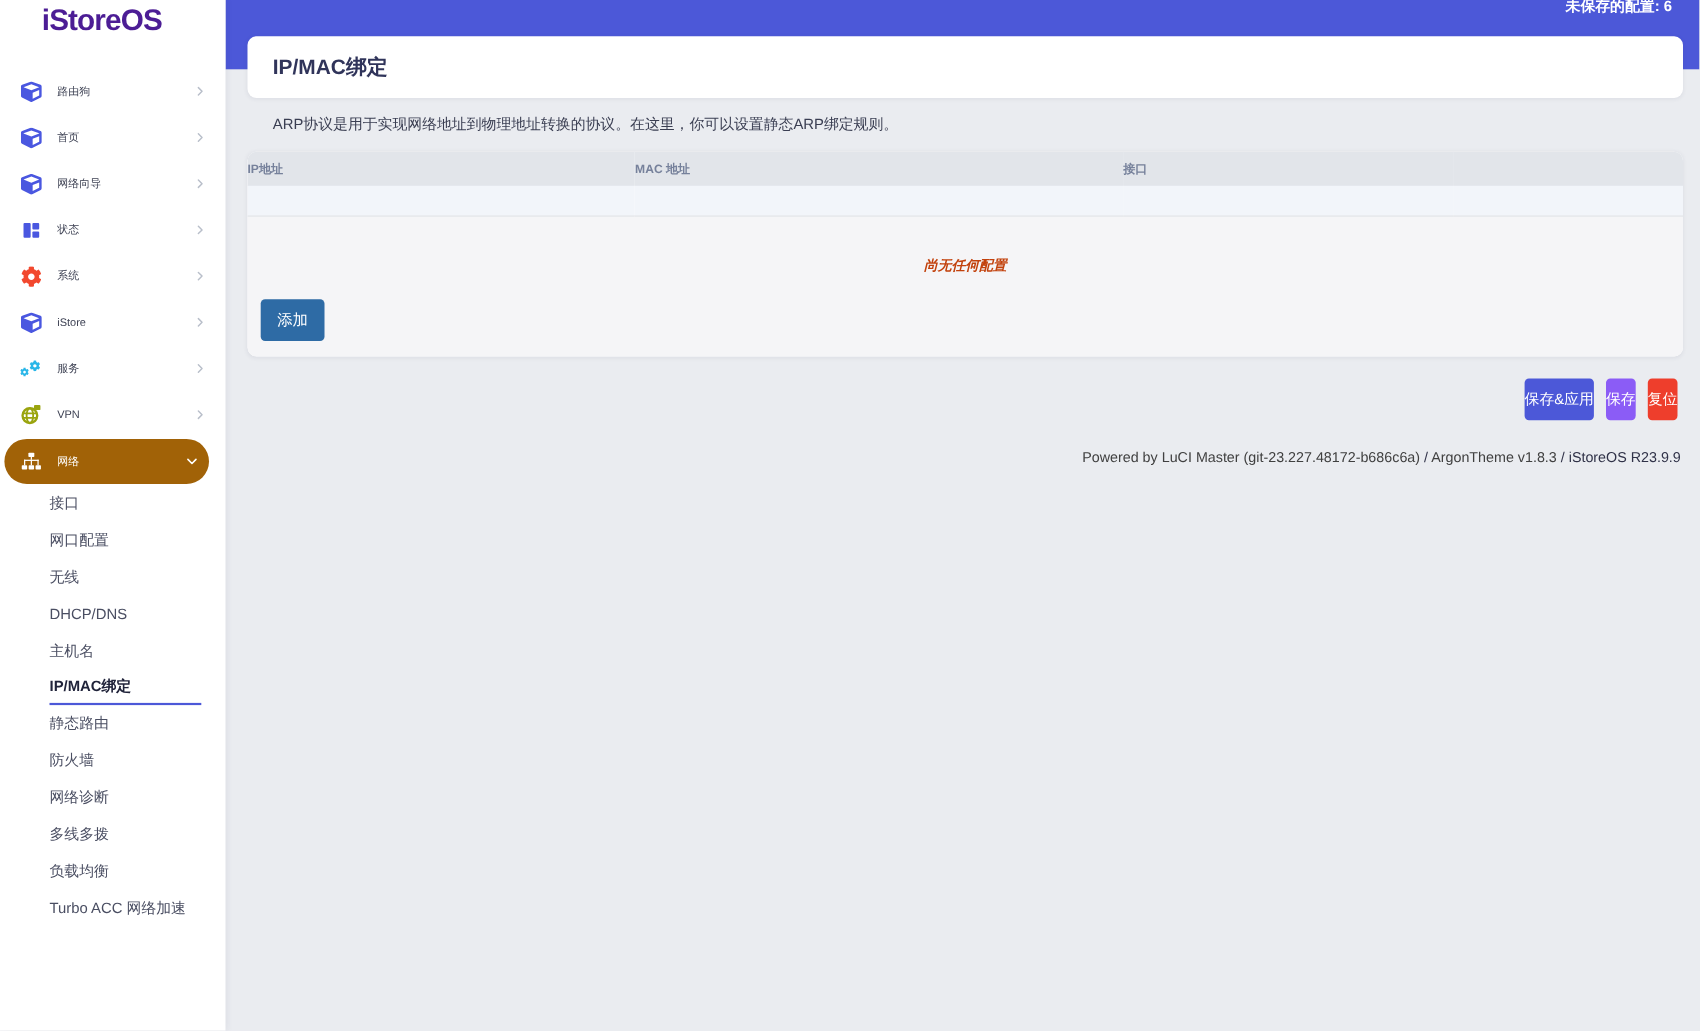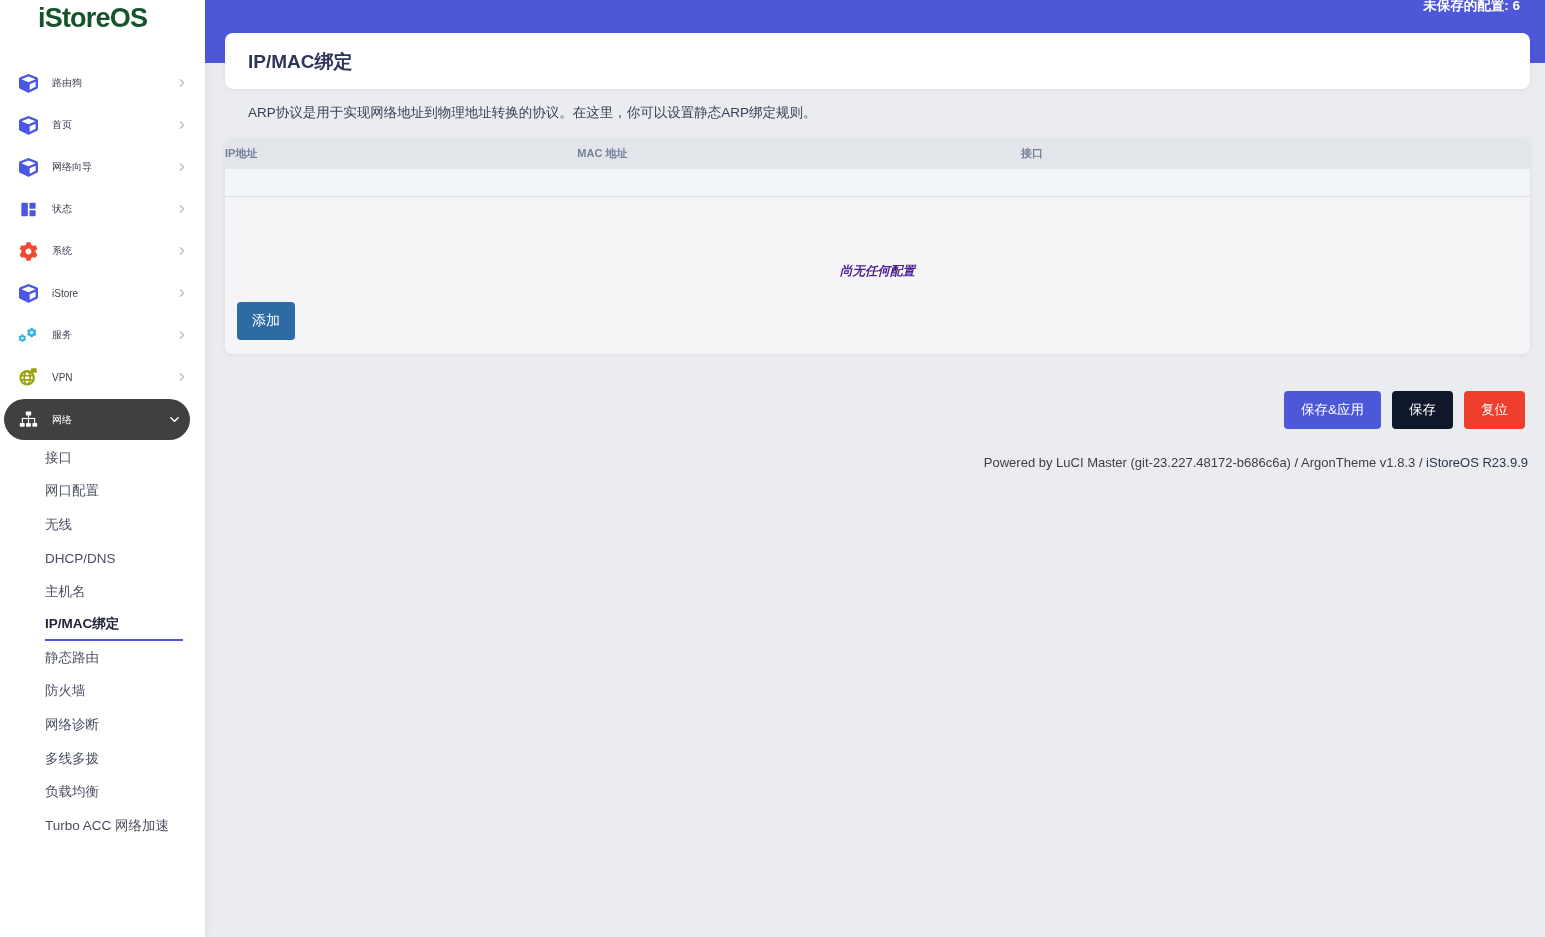--- a/index.html
+++ b/index.html
@@ -11,34 +11,34 @@
   }
 
   
   .sidebar {
     position:absolute; left:0; top:0; width:205px; height:937px;
     background:#ffffff; z-index:20;
     box-shadow: 1px 0 6px rgba(50,50,93,.07);
   }
   .logo {
     padding:2px 0 0 38px; font-size:27px; font-weight:800;
-    letter-spacing:-0.8px; color:#14532d; line-height:32px;
+    letter-spacing:-0.8px; color:#4c1d95; line-height:32px;
   }
   .menu { margin-top:28px; }
   .menu-item {
     display:flex; align-items:center; height:42px;
     margin:0 8px 0 4px; padding:0 10px 0 14px;
     font-size:10px; color:#3e4254; cursor:pointer;
   }
   .menu-item .mi-icon { width:20px; height:20px; margin-right:14px; display:flex; align-items:center; justify-content:center; flex:none; }
   .menu-item .mi-icon svg { display:block; }
   .menu-item .mi-label { flex:1; }
   .menu-item .mi-chev { flex:none; display:flex; align-items:center; }
   .menu-item.active {
-    background:#404040; color:#ffffff; border-radius:22px;
+    background:#a16207; color:#ffffff; border-radius:22px;
     margin:1px 15px 1px 4px; height:41px;
   }
   .submenu { list-style:none; margin:0; padding:0 0 0 45px; }
   .submenu-item {
     height:33.6px; display:flex; align-items:center;
     font-size:13.5px; color:#4a4e62; cursor:pointer;
   }
   .submenu-item.active {
     font-weight:bold; color:#20233a;
     width:138px; height:32px; border-bottom:2.5px solid #4c58d8;
@@ -62,36 +62,36 @@
   .rules-card { overflow:hidden; }
   .rules-title { margin:0; padding:14px 23px; font-size:17px; font-weight:bold; color:#30345a; line-height:20px; }
   table.rules-table { width:100%; border-collapse:collapse; }
   .rules-table thead th {
     background:#e2e5ea; height:31px; font-size:11px; font-weight:bold;
     color:#76819b; text-align:left; padding:0;
   }
   .rules-table td.empty-cell { background:#f2f5fa; height:27px; border-bottom:1px solid #d8dade; }
   .empty-area { background:#f5f5f7; padding:0 0 14px 0; }
   .empty-msg {
-    text-align:center; padding-top:66px; font-size:12.5px;
-    font-style:italic; font-weight:bold; color:#4c1d95;
+    text-align:center; padding-top:36px; font-size:12.5px;
+    font-style:italic; font-weight:bold; color:#c2410c;
   }
   .add-btn {
     display:block; margin:22px 0 0 12px; background:#2e6ba5; color:#fff;
     border:none; border-radius:4px; padding:10px 15px; font-size:14px;
     font-family:"Liberation Sans",sans-serif; cursor:pointer;
   }
 
   .actions { display:flex; justify-content:flex-end; gap:11px; margin-top:20px; padding-right:5px; }
   .btn {
     border:none; border-radius:4px; color:#ffffff; font-size:13.5px;
-    padding:10px 17px; font-family:"Liberation Sans",sans-serif; cursor:pointer;margin-top:17px;
+    padding:10px 0; font-family:"Liberation Sans",sans-serif; cursor:pointer;
   }
   .btn-save-apply { background:#4c58d8; }
-  .btn-save { background:#0f172a; }
+  .btn-save { background:#8b5cf6; }
   .btn-reset { background:#ee3e2c; }
 
   .page-footer { text-align:right; padding:26px 2px 0 0; font-size:13px; color:#303248; }
   .page-footer a { color:#404040; text-decoration:none; cursor:pointer; }
 </style>
 </head>
 <body>
 
 <aside class="sidebar">
   <div class="logo">iStoreOS</div>

